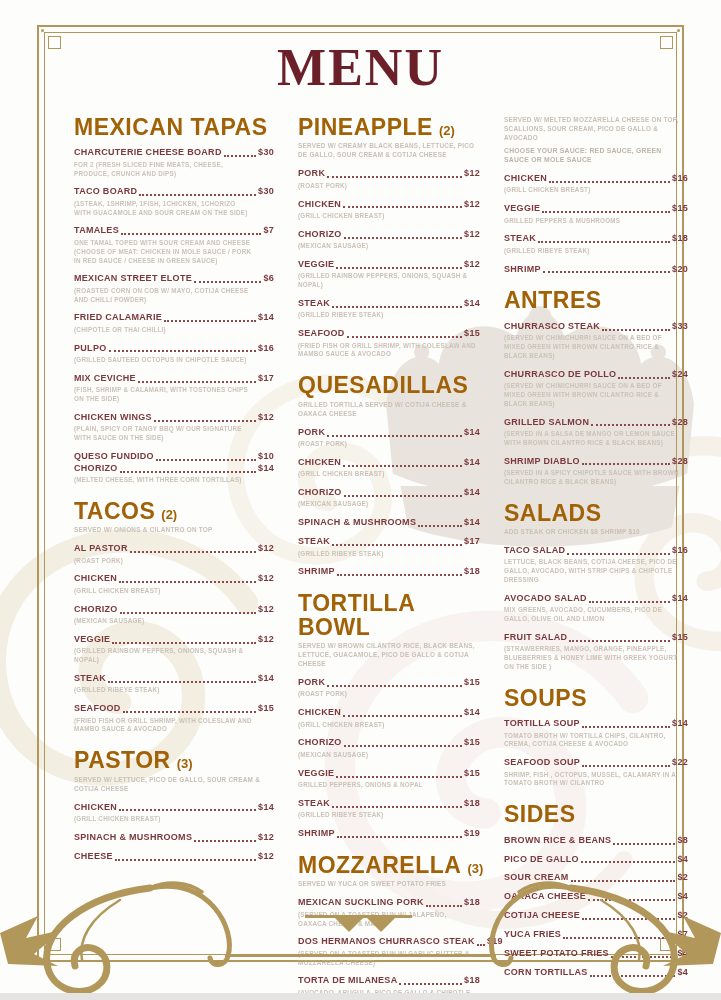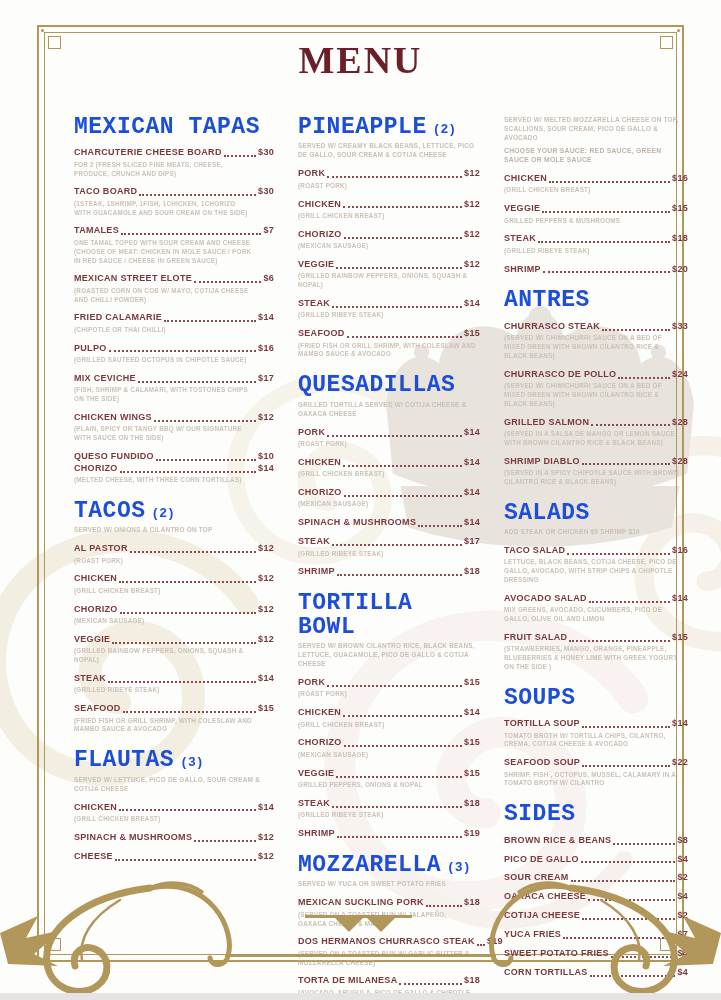--- a/index.html
+++ b/index.html
@@ -15,33 +15,33 @@
   .corner.tl{left:48px;top:36px;}  .corner.tr{right:48px;top:36px;}
   .corner.bl{left:48px;bottom:49px;} .corner.br{right:48px;bottom:49px;}
   .corner-dot{position:absolute;width:3px;height:3px;background:#b2975a;border-radius:50%;}
   .corner-dot.tl{left:41px;top:29px;} .corner-dot.tr{right:41px;top:29px;}
 
   
   .wm{position:absolute;z-index:0;pointer-events:none;}
 
   
   .page-title{position:absolute;top:38px;left:0;width:100%;text-align:center;margin:0;
-              font-family:"Liberation Serif",serif;font-weight:bold;font-size:38px;
+              font-family:"Liberation Serif",serif;font-weight:bold;font-size:52px;
               letter-spacing:2px;color:#6a1f29;z-index:2;}
 
   
   .columns{position:absolute;left:74px;top:116px;display:flex;gap:24px;z-index:2;}
   .menu-column{display:flex;flex-direction:column;}
   .menu-column:nth-child(1){width:200px;}
   .menu-column:nth-child(2){width:182px;}
   .menu-column:nth-child(3){width:184px;}
 
   .menu-section{margin-bottom:15px;}
-  .section-title{margin:0 0 3px 0;font-family:Liberation Mono, monospace;font-weight:bold;
-                 font-size:23px;line-height:1.02;letter-spacing:.5px;color:#1d4ed8;}
+  .section-title{margin:0 0 3px 0;font-family:Liberation Sans, sans-serif;font-weight:bold;
+                 font-size:23px;line-height:1.02;letter-spacing:.5px;color:#a16207;}
   .section-suffix{font-size:13px;font-weight:bold;margin-left:6px;letter-spacing:0;}
   .section-subtitle{margin:0 0 2px 0;font-size:6.4px;line-height:1.4;letter-spacing:.25px;
                     color:#c9c0b5;text-transform:uppercase;font-weight:bold;}
   .section-subtitle.note{color:#beb4a7;margin-top:3px;font-size:6.8px;}
 
   .item{margin-top:9px;}
   .item.tight{margin-top:2px;}
   .tight-items .item{margin-top:9px;}
   .item-row{display:flex;align-items:flex-end;font-size:9px;font-weight:bold;
             letter-spacing:.3px;color:#7b383c;line-height:1.1;text-transform:uppercase;}
@@ -221,21 +221,21 @@
           <div class="item">
             <div class="item-row">
               <span class="item-name">SEAFOOD</span>
               <span class="leader"></span>
               <span class="item-price">$15</span>
             </div>
             <p class="item-desc">(FRIED FISH OR GRILL SHRIMP, WITH COLESLAW AND MAMBO SAUCE &amp; AVOCADO</p>
           </div>
         </section>
         <section class="menu-section">
-          <h2 class="section-title"><span class="section-title-text">FLAUTAS</span><span class="section-suffix">(3)</span></h2>
+          <h2 class="section-title"><span class="section-title-text">PASTOR</span><span class="section-suffix">(3)</span></h2>
           <p class="section-subtitle">SERVED W/ LETTUCE, PICO DE GALLO, SOUR CREAM &amp; COTIJA CHEESE</p>
           <div class="item">
             <div class="item-row">
               <span class="item-name">CHICKEN</span>
               <span class="leader"></span>
               <span class="item-price">$14</span>
             </div>
             <p class="item-desc">(GRILL CHICKEN BREAST)</p>
           </div>
           <div class="item">

